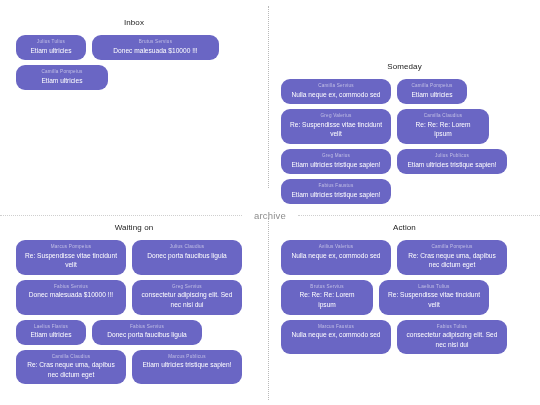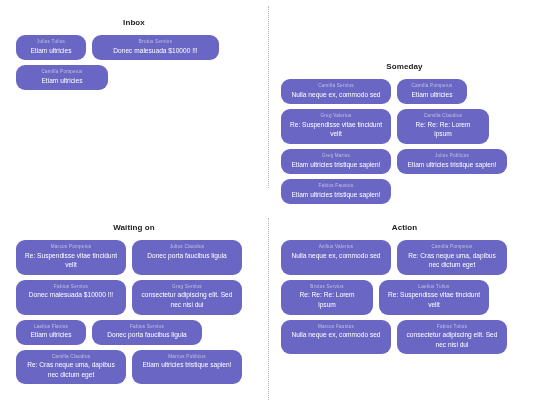--- a/index.html
+++ b/index.html
@@ -59,21 +59,21 @@
     box-sizing: border-box;
   }
   #q-inbox      { left: 0px;   top: 0px;   width: 268px; height: 205px; }
   #q-someday    { left: 269px; top: 0px;   width: 271px; height: 205px; margin-top: 44px; }
   #q-waiting    { left: 0px;   top: 219px; width: 268px; height: 186px; }
   #q-action     { left: 269px; top: 219px; width: 271px; height: 186px; }
 
   .quadrant-title {
     text-align: center;
     font-size: 8px;
-    font-weight: bold;
+    font-weight: normal;
     color: #222222;
     margin: 0;
     padding-top: 18px;
     padding-bottom: 8px;
     letter-spacing: 0.1px;
   }
   #q-waiting .quadrant-title,
   #q-action  .quadrant-title {
     padding-top: 4px;
   }
@@ -121,20 +121,25 @@
   .card.w-xl  { width: 127px; }
 </style>
 </head>
 <body>
 
 <div id="board">
 
   <div class="v-divider top"></div>
   <div class="v-divider bottom"></div>
 
+  <div class="h-divider">
+    <div class="rule"></div>
+    <div class="archive-label">archive</div>
+    <div class="rule"></div>
+  </div>
 
   <div class="quadrant" id="q-inbox">
     <div class="quadrant-title">Inbox</div>
     <div class="card-field">
         <div class="card w-sm">
           <span class="sender">Julius Tulius</span>
           <span class="subject">Etiam ultricies</span>
         </div>
         <div class="card w-xl">
           <span class="sender">Brutus Servius</span>

